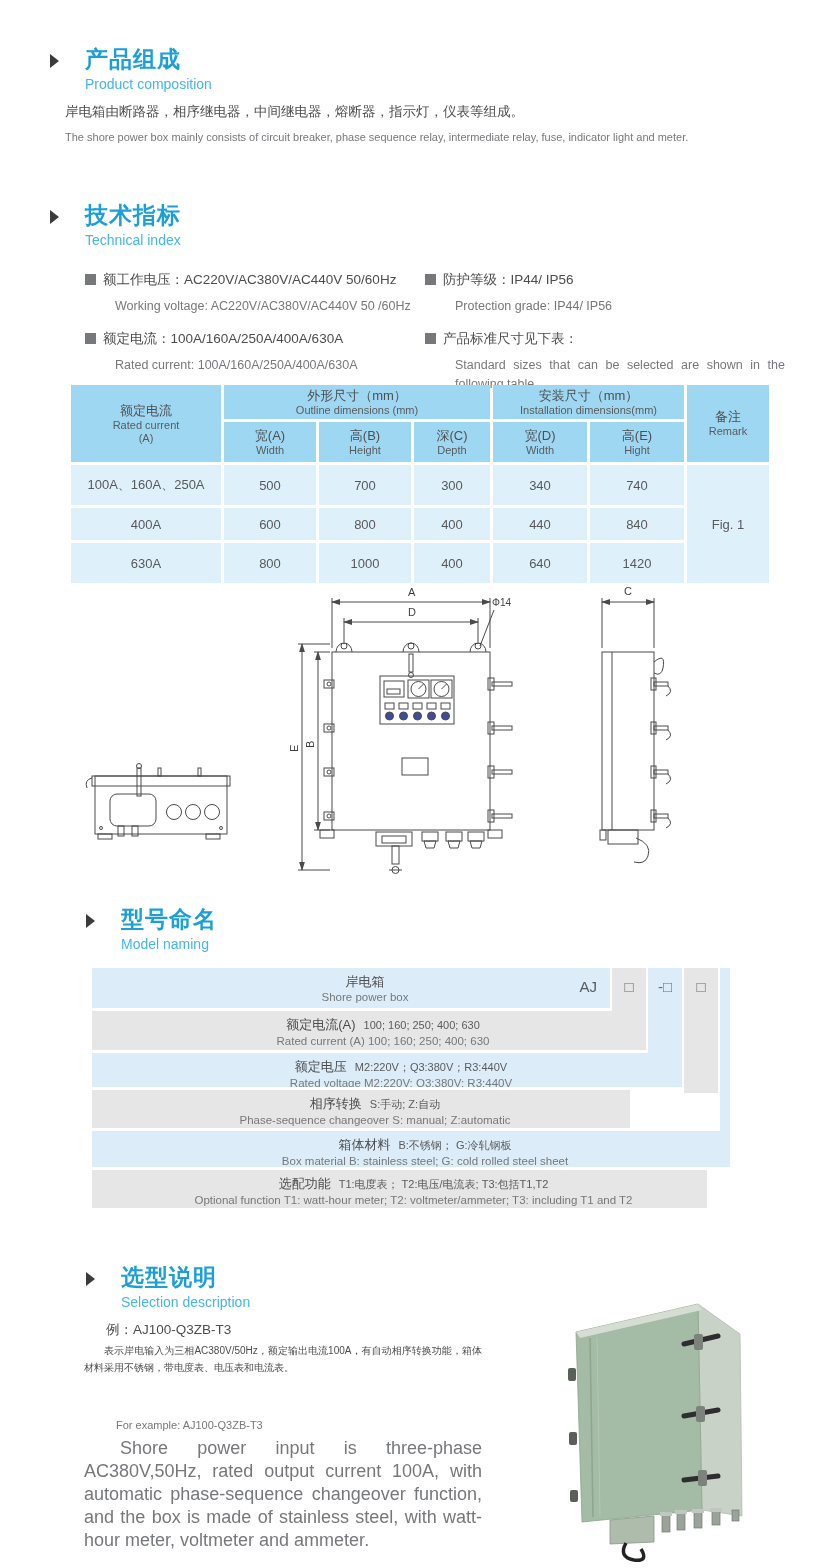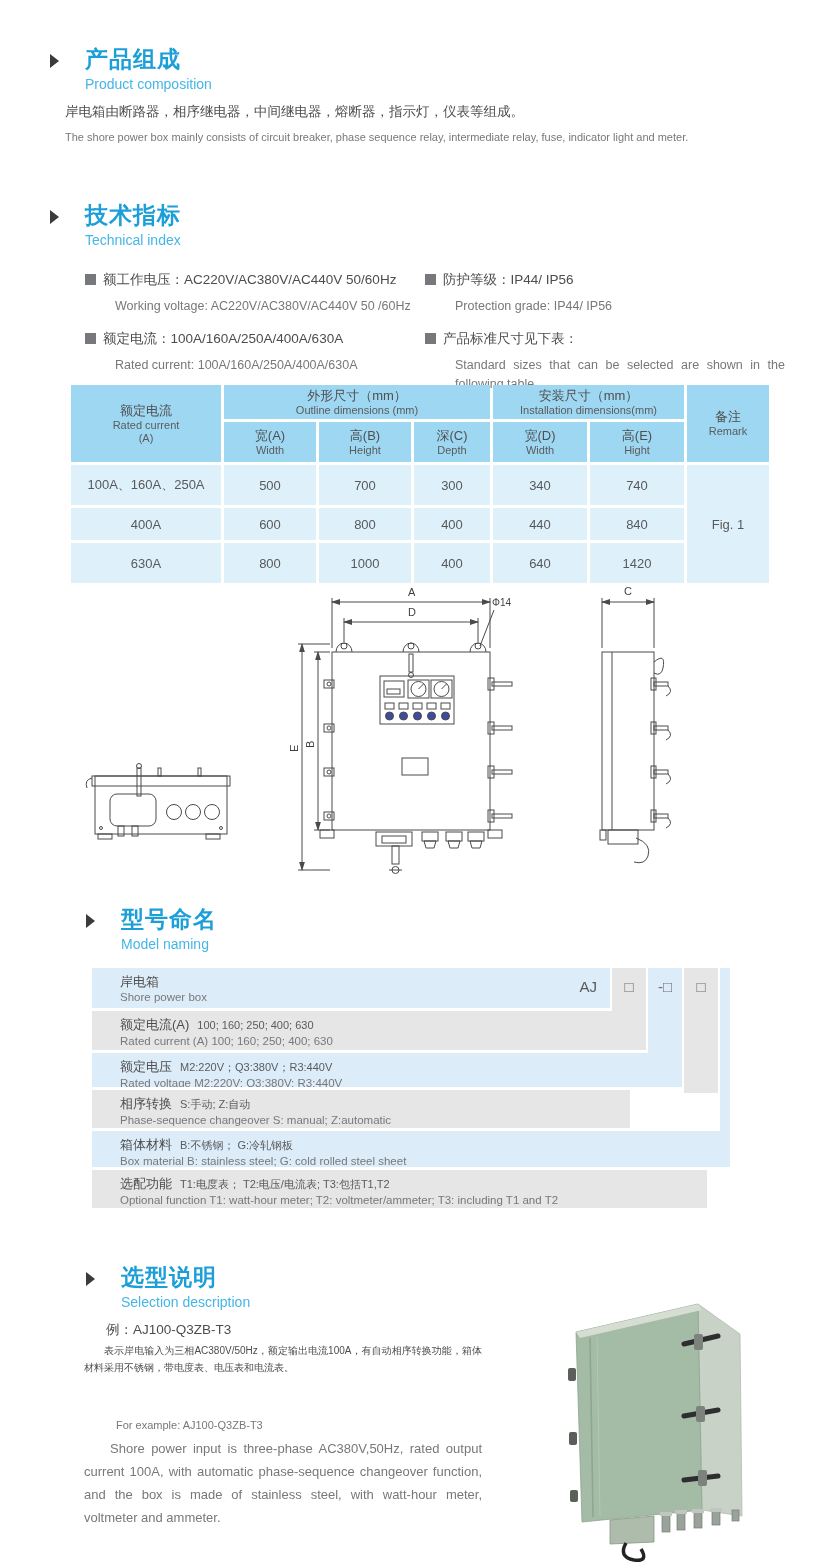--- a/index.html
+++ b/index.html
@@ -28,29 +28,29 @@
   table.sizes{position:absolute;left:68px;top:382px;border-spacing:3px}
   table.sizes td{text-align:center;vertical-align:middle;padding:2px 2px}
   .hb{background:var(--thead)}
   .bb{background:var(--trow);font-size:13px;color:#58595b}
   .h-zh{font-size:13px;color:#4e4f52;line-height:16px}
   .h-en{font-size:11px;color:#5a5b5e;line-height:13px}
   
   .naming{position:absolute;left:92px;top:968px;width:655px;height:242px}
   .nband{position:absolute;overflow:hidden}
   .blue{background:var(--nblue)} .gray{background:var(--ngray)}
-  .nrow{padding:5px 0 0 28px;text-align:left}
+  .nrow{padding:5px 0 0 28px;text-align:center}
   .nl1{font-size:13px;color:var(--ink);line-height:17px}
   .nval{font-size:11px;color:#5a5b5e;margin-left:8px}
   .nl2{font-size:11.5px;color:var(--ink2);line-height:15px}
   .ncode{position:absolute;font-size:15px;color:#6d6e71;text-align:center;width:100%;top:10px}
   .aj{position:absolute;right:13px;top:10px;font-size:15px;color:#58595b}
   
   .sel-zh{position:absolute;width:398px;font-size:10px;color:var(--ink);line-height:17px;text-align:justify;text-indent:2em}
-  .sel-en{position:absolute;width:398px;font-size:13px;color:var(--ink2);line-height:23px;text-align:justify;text-indent:2em}
+  .sel-en{position:absolute;width:398px;font-size:18px;color:var(--ink2);line-height:23px;text-align:justify;text-indent:2em}
   svg text{font-family:"Liberation Sans","DejaVu Sans",sans-serif}
 </style>
 </head>
 <body>
 
 <div class="page">
 
   <div class="sec-head" style="left:50px;top:46px">
     <span class="tri"></span>
     <div>

